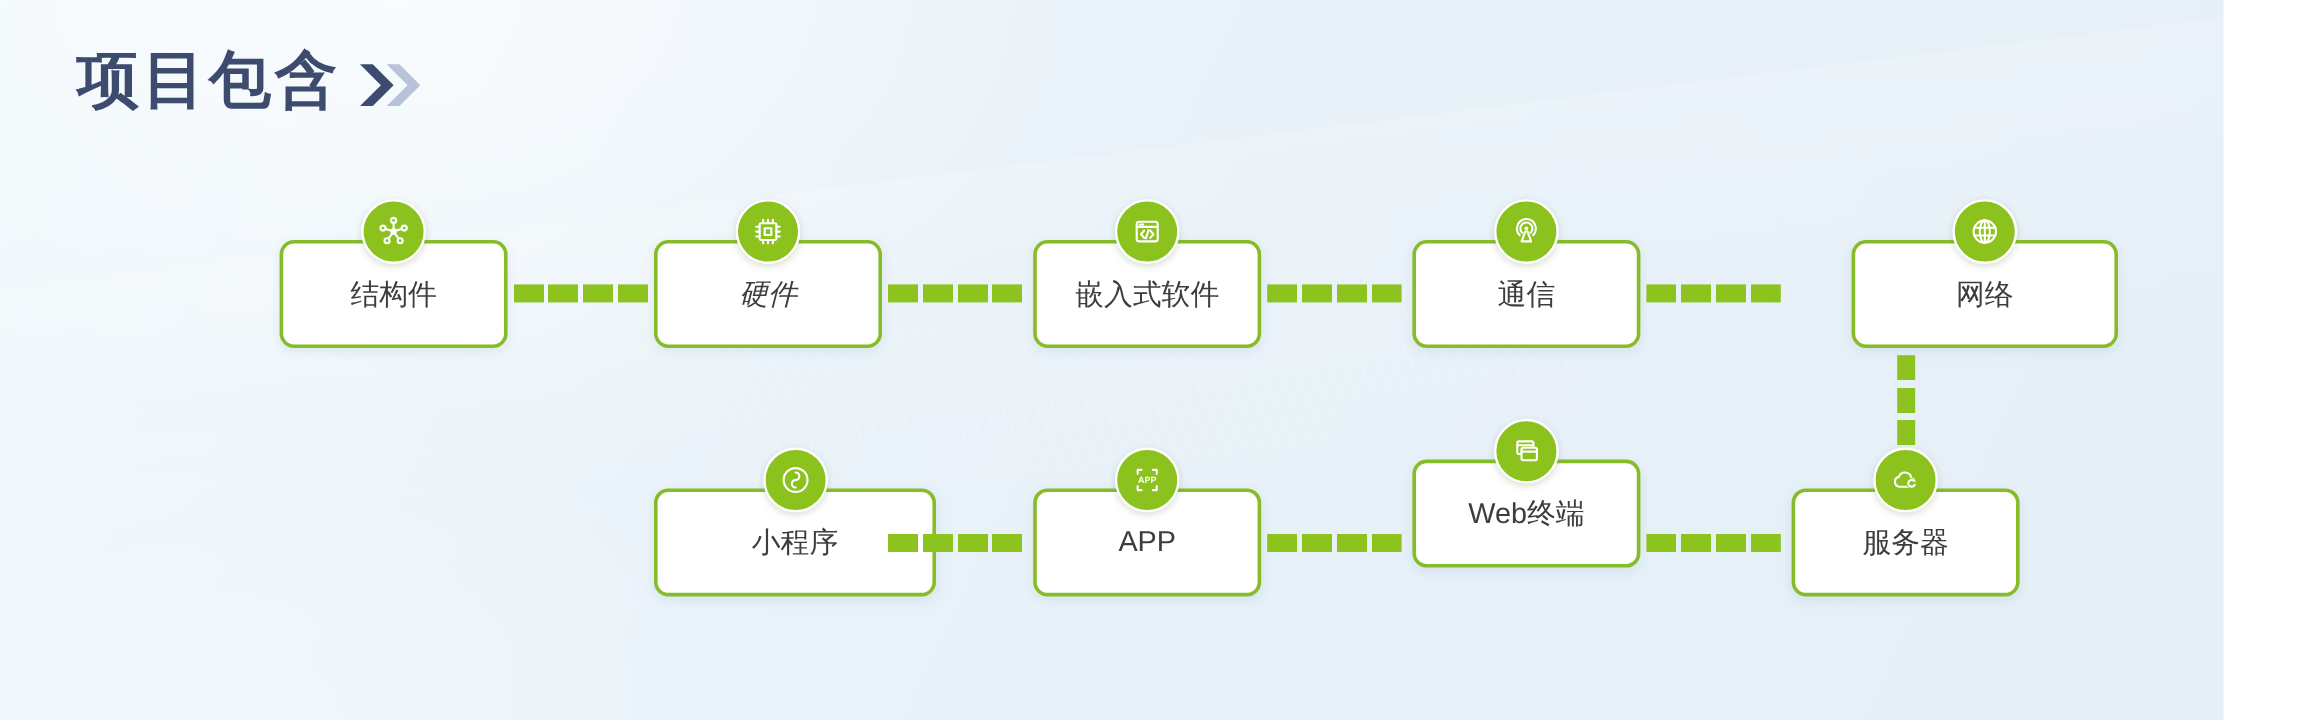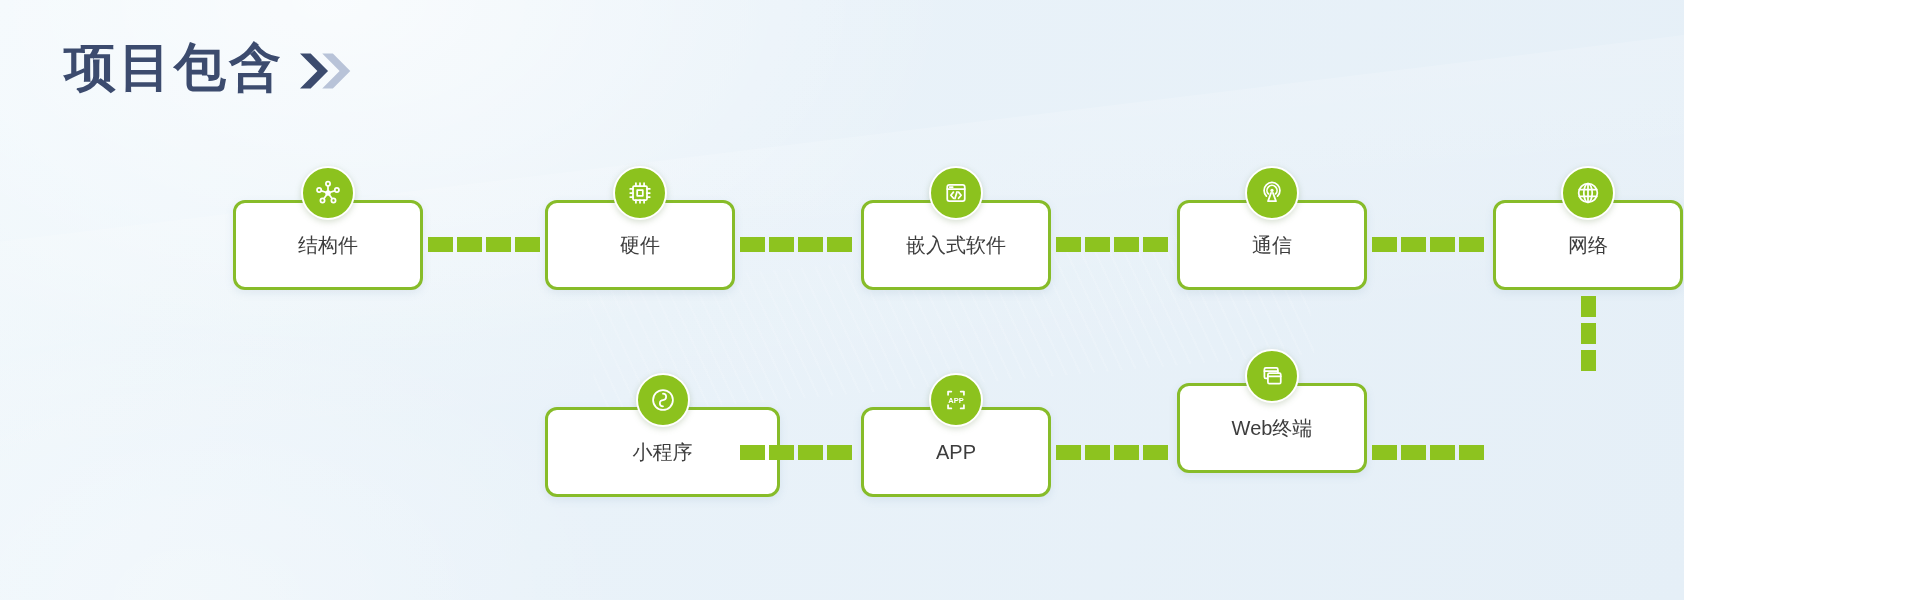--- a/index.html
+++ b/index.html
@@ -1,17 +1,17 @@
 <!DOCTYPE html>
 <html><head>
 <meta charset="utf-8">
 <style>
   html,body{margin:0;padding:0;}
   .stage{
-    position:relative;width:1684px;height:600px;overflow:hidden;
+    position:relative;width:1853px;height:600px;overflow:hidden;
     background:linear-gradient(115deg,#f1f8fc 0%,#e9f2f9 40%,#e5eff7 100%);
     font-family:"Liberation Sans",sans-serif;
   }
   
   .bg-glow-tl{position:absolute;left:-320px;top:-380px;width:1300px;height:760px;
     background:radial-gradient(ellipse at center,rgba(255,255,255,.65),rgba(255,255,255,0) 68%);}
   .bg-glow-bl{position:absolute;left:-260px;bottom:-300px;width:900px;height:600px;
     background:radial-gradient(ellipse at center,rgba(255,255,255,.30),rgba(255,255,255,0) 70%);}
   .bg-band{position:absolute;left:-200px;top:120px;width:2400px;height:260px;
     background:linear-gradient(rgba(255,255,255,.16),rgba(255,255,255,0));
@@ -22,21 +22,21 @@
   
   .header{position:absolute;left:64px;top:38px;display:flex;align-items:center;}
   .title{font-size:52px;font-weight:bold;color:#3c4b6e;letter-spacing:3px;line-height:1.15;}
   .chevrons{margin-left:16px;margin-top:6px;}
   
   .node{position:absolute;width:190px;height:90px;}
   .box{position:absolute;left:0;top:0;right:0;bottom:0;background:#ffffff;
     border:3px solid #87bc29;border-radius:12px;
     display:flex;align-items:center;justify-content:center;
     box-shadow:0 3px 9px rgba(100,140,170,.13);}
-  .label{font-size:20px;color:#3d3d3d;}
+  .label{font-size:24px;color:#3d3d3d;}
   .icon-circle{position:absolute;left:50%;top:-34px;transform:translateX(-50%);
     width:50px;height:50px;border-radius:50%;background:#8cc21e;border:2px solid #ffffff;
     box-shadow:0 2px 6px rgba(110,140,90,.28);
     display:flex;align-items:center;justify-content:center;z-index:2;}
   .icon-circle svg{display:block;}
   .ic{stroke:#ffffff;fill:none;stroke-width:1.5;stroke-linecap:round;stroke-linejoin:round;}
   
   .h-conn{position:absolute;width:112px;height:15px;
     background:repeating-linear-gradient(90deg,#8dc31f 0 25px,transparent 25px 29px);}
   .v-conn{position:absolute;width:15px;height:75px;
@@ -70,21 +70,21 @@
         <circle cx="12" cy="12" r="2.4" fill="#fff" stroke="none"></circle>
         <circle cx="12" cy="4" r="1.8" fill="#8cc21e"></circle>
         <circle cx="19.6" cy="9.5" r="1.8" fill="#8cc21e"></circle>
         <circle cx="16.7" cy="18.5" r="1.8" fill="#8cc21e"></circle>
         <circle cx="7.3" cy="18.5" r="1.8" fill="#8cc21e"></circle>
         <circle cx="4.4" cy="9.5" r="1.8" fill="#8cc21e"></circle>
       </svg>
     </div>
   </div>
 
-  <div class="node" style="left:545px;top:200px;">
+  <div class="node" style="left:545px;top:200px;font-style:italic;">
     <div class="box">
       <span class="label">硬件</span>
     </div>
     <div class="icon-circle">
       <svg class="ic" width="28" height="28" viewBox="0 0 24 24">
         <rect x="6" y="6" width="12" height="12" rx="1"></rect>
         <rect x="9.6" y="9.6" width="4.8" height="4.8"></rect>
         <path d="M8.5,3.6 V6 M12,3.6 V6 M15.5,3.6 V6
                  M8.5,18 V20.4 M12,18 V20.4 M15.5,18 V20.4
                  M3.6,8.5 H6 M3.6,12 H6 M3.6,15.5 H6
@@ -115,21 +115,21 @@
     <div class="icon-circle">
       <svg class="ic" width="28" height="28" viewBox="0 0 24 24">
         <circle cx="12" cy="9.8" r="1.4" fill="#fff" stroke="none"></circle>
         <path d="M11.2,11.9 L8.6,19 H15.4 L12.8,11.9"></path>
         <path d="M8.95,12.8 A4.3 4.3 0 1 1 15.05,12.8"></path>
         <path d="M7.2,14.6 A6.8 6.8 0 1 1 16.8,14.6"></path>
       </svg>
     </div>
   </div>
 
-  <div class="node" style="left:1493px;top:200px;">
+  <div class="node" style="left:1543px;top:200px;padding-left:32px;">
     <div class="box">
       <span class="label">网络</span>
     </div>
     <div class="icon-circle">
       <svg class="ic" width="28" height="28" viewBox="0 0 24 24">
         <circle cx="12" cy="12" r="8"></circle>
         <ellipse cx="12" cy="12" rx="3.6" ry="8"></ellipse>
         <path d="M12,4 V20"></path>
         <path d="M4.6,9.2 H19.4 M4.6,14.8 H19.4"></path>
       </svg>
@@ -167,20 +167,33 @@
     <div class="icon-circle">
       <svg class="ic" width="28" height="28" viewBox="0 0 24 24">
         <rect x="5.5" y="5" width="11.5" height="9" rx="1.2"></rect>
         <path d="M5.5,7.8 H17"></path>
         <rect x="8.5" y="9.5" width="11" height="9" rx="1.2" fill="#8cc21e"></rect>
         <path d="M8.5,12.3 H19.5"></path>
       </svg>
     </div>
   </div>
 
+  <div class="node" style="left:1493px;top:407px;">
+    <div class="box">
+      <span class="label">服务器</span>
+    </div>
+    <div class="icon-circle">
+      <svg class="ic" width="28" height="28" viewBox="0 0 24 24">
+        <path d="M7.3,16.8 h8.2 a3.1,3.1 0 0 0 0.6,-6.15 a4.6,4.6 0 0 0 -8.9,-0.9 a3.6,3.6 0 0 0 0.1,7.05 z"></path>
+        <circle cx="15.8" cy="14.2" r="3.5" fill="#8cc21e" stroke="none"></circle>
+        <path d="M17.9,12.6 a2.4,2.4 0 1 0 0.5,2.9"></path>
+        <path d="M18.6,11.4 l-1.5,1.1 1.8,0.7 z" fill="#ffffff" stroke="none"></path>
+      </svg>
+    </div>
+  </div>
 
   <div class="h-conn" style="left:428px;top:237px;"></div>
   <div class="h-conn" style="left:740px;top:237px;"></div>
   <div class="h-conn" style="left:1056px;top:237px;"></div>
   <div class="h-conn" style="left:1372px;top:237px;"></div>
 
   <div class="h-conn" style="left:740px;top:445px;"></div>
   <div class="h-conn" style="left:1056px;top:445px;"></div>
   <div class="h-conn" style="left:1372px;top:445px;"></div>
 

